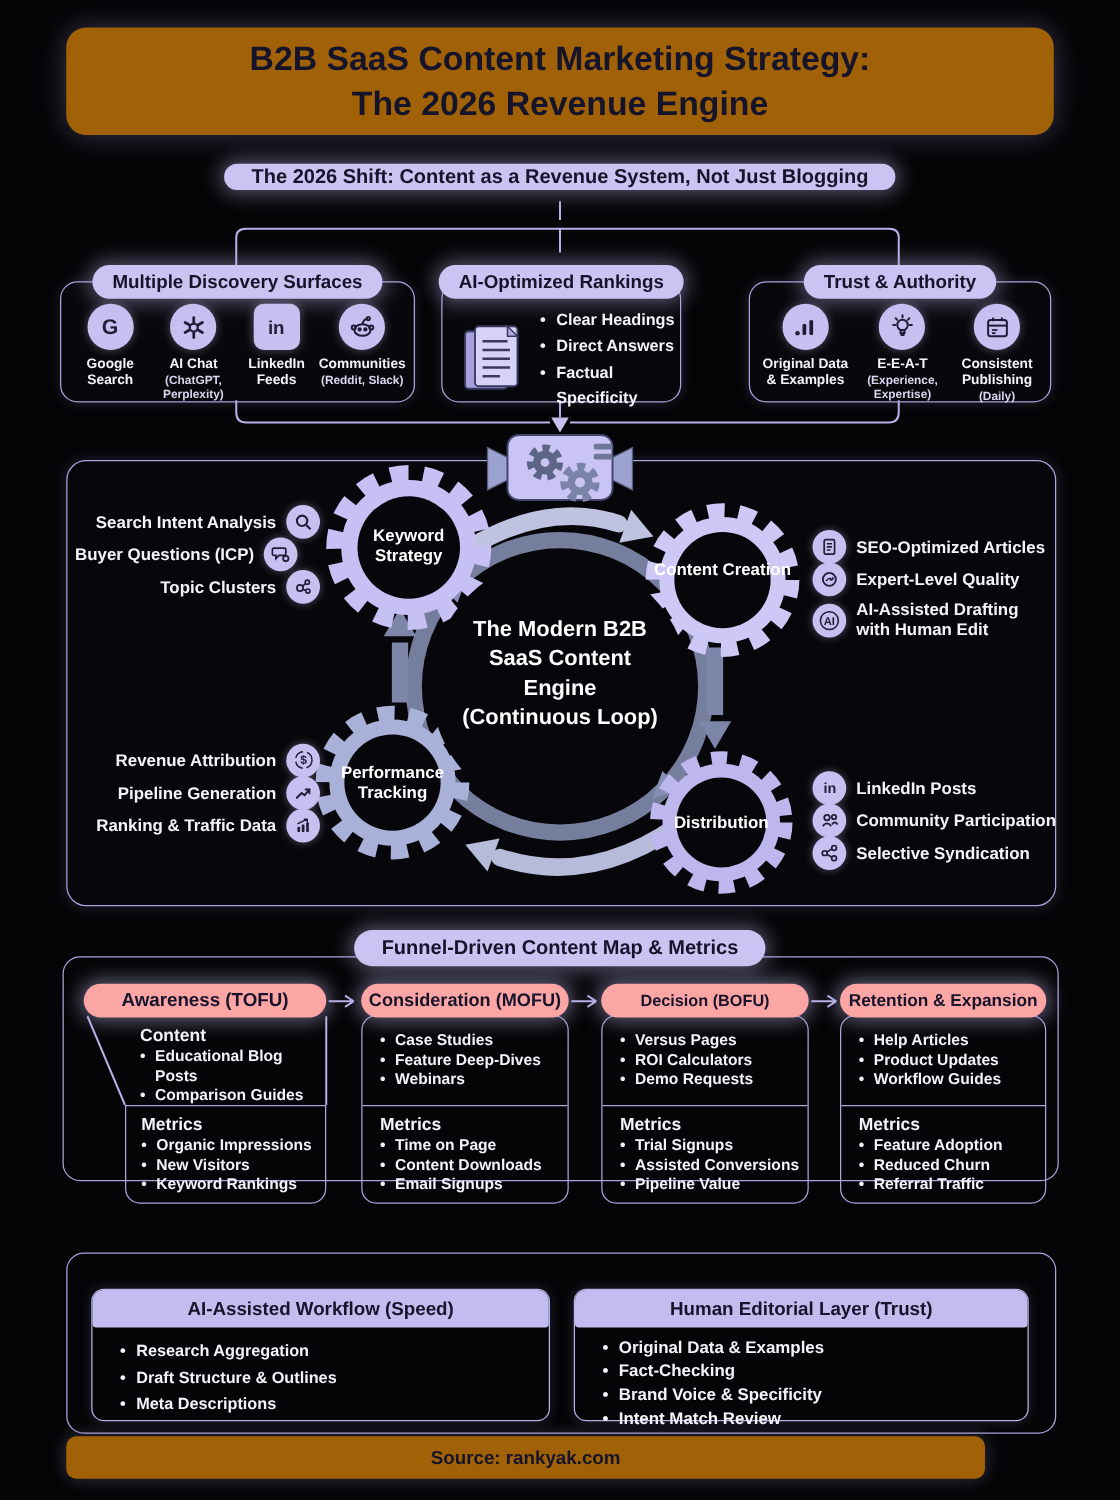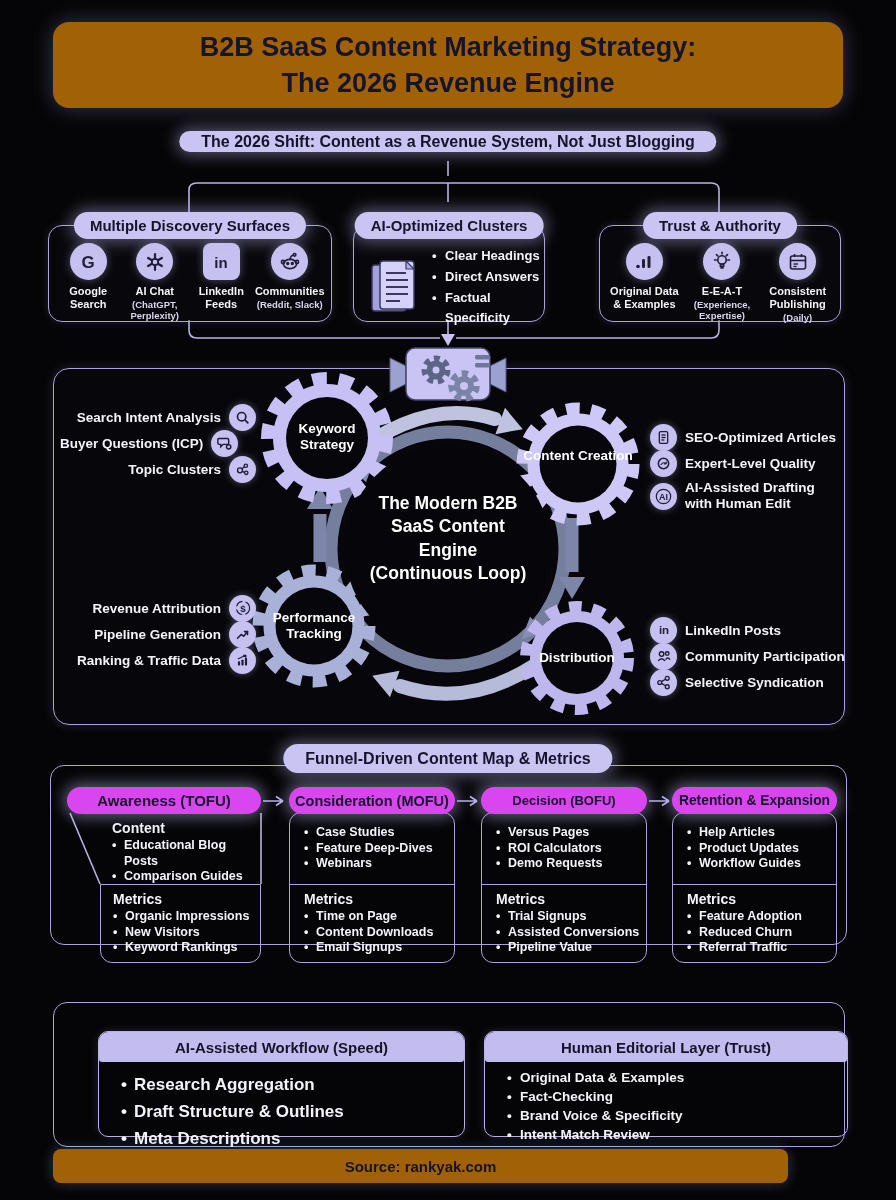--- a/index.html
+++ b/index.html
@@ -21,29 +21,29 @@
          align-items:center;justify-content:center;box-shadow:0 0 8px rgba(190,185,240,.4);}
   .sicirc{width:27px;height:27px;border-radius:50%;background:#c6c1f0;display:flex;flex:none;
           align-items:center;justify-content:center;box-shadow:0 0 7px rgba(190,185,240,.4);}
   .ilabel{font-size:11px;font-weight:bold;color:#f4f3fa;line-height:1.18;margin-top:5px;}
   .isub{font-size:9.5px;font-weight:bold;color:#d9d6ef;line-height:1.18;margin-top:1px;}
   .engrow{display:flex;align-items:center;gap:8px;height:26px;}
   .englabel{font-size:13.5px;font-weight:bold;color:#f4f3fa;white-space:nowrap;}
   .gearlabel{position:absolute;text-align:center;font-weight:bold;color:#fff;
              font-size:13.5px;line-height:1.2;}
   .colpill{position:absolute;height:27px;border-radius:14px;display:flex;align-items:center;
-           justify-content:center;font-weight:bold;background:#d946ef;color:#15142a;
+           justify-content:center;font-weight:bold;background:#fca5a5;color:#15142a;
            box-shadow:0 0 15px 3px rgba(190,185,240,.5);z-index:4;}
   .colbody{position:absolute;border:1.5px solid #a9a4dc;border-radius:12px;z-index:2;}
   .colhead{font-size:14px;font-weight:bold;color:#f4f3fa;margin-bottom:2px;}
   .colbul div{position:relative;padding-left:12px;font-size:12.5px;line-height:15.5px;
               font-weight:bold;color:#f4f3fa;}
   .colbul div::before{content:"•";position:absolute;left:0;color:#f4f3fa;}
   .card{position:absolute;border:1px solid #b6b1e6;border-radius:10px;
-        box-shadow:0 0 10px rgba(150,145,210,.2);margin-left:25px;}
+        box-shadow:0 0 10px rgba(150,145,210,.2);}
   .cardhead{height:30px;background:#c2bdee;border-radius:9px 9px 3px 3px;display:flex;
             align-items:center;justify-content:center;font-size:15px;font-weight:bold;color:#15142a;}
   svg.glyph{display:block;}
 </style>
 </head>
 <body>
 
 <div class="page">
 
   <svg class="abs" style="left:0;top:0;z-index:1;" width="896" height="1200" viewBox="0 0 896 1200">
@@ -115,21 +115,21 @@
               <circle cx="13.3" cy="12.5" r="0.9" fill="#1f1e38"></circle>
           </svg>
         </div>
         <div class="ilabel">Communities</div>
         <div class="isub">(Reddit, Slack)</div>
       </div>
     </div>
   </div>
 
   <div class="abs obox" style="left:353px;top:225px;width:190px;height:95px;z-index:2;">
-    <div class="pill hpill glow">AI-Optimized Clusters</div>
+    <div class="pill hpill glow">AI-Optimized Rankings</div>
     <div style="display:flex;align-items:center;padding:20px 0 0 12px;">
       <span>
         <svg class="glyph" width="56" height="62" viewBox="0 0 56 62">
           <rect x="6" y="8" width="34" height="46" rx="3" fill="#a59fde" stroke="#3a3860" stroke-width="1.5"></rect>
           <rect x="14" y="4" width="34" height="48" rx="3" fill="#d6d2f7" stroke="#3a3860" stroke-width="1.5"></rect>
           <path d="M40,4 v8 h8 z" fill="#b3ade5" stroke="#3a3860" stroke-width="1.2"></path>
           <g stroke="#3a3860" stroke-width="2">
               <line x1="20" y1="16" x2="40" y2="16"></line>
               <line x1="20" y1="23" x2="42" y2="23"></line>
               <line x1="20" y1="30" x2="42" y2="30"></line>
@@ -470,21 +470,21 @@
         <div>Reduced Churn</div>
         <div>Referral Traffic</div>
       </div>
     </div>
   </div>
 
   <div class="abs" style="left:53px;top:1002px;width:790px;height:143px;border:1.5px solid #a9a4dc;border-radius:14px;z-index:1;"></div>
 
   <div class="card" style="left:73px;top:1031px;width:365px;height:104px;z-index:2;">
     <div class="cardhead">AI-Assisted Workflow (Speed)</div>
-    <div class="bullets" style="padding:9px 0 0 22px;font-size:17px;line-height:1.6;">
+    <div class="bullets" style="padding:9px 0 0 22px;font-size:13px;line-height:1.6;">
       <div>Research Aggregation</div>
       <div>Draft Structure &amp; Outlines</div>
       <div>Meta Descriptions</div>
     </div>
   </div>
 
   <div class="card" style="left:459px;top:1031px;width:362px;height:104px;z-index:2;">
     <div class="cardhead">Human Editorial Layer (Trust)</div>
     <div class="bullets" style="padding:6px 0 0 22px;font-size:13.5px;line-height:1.42;">
       <div>Original Data &amp; Examples</div>

